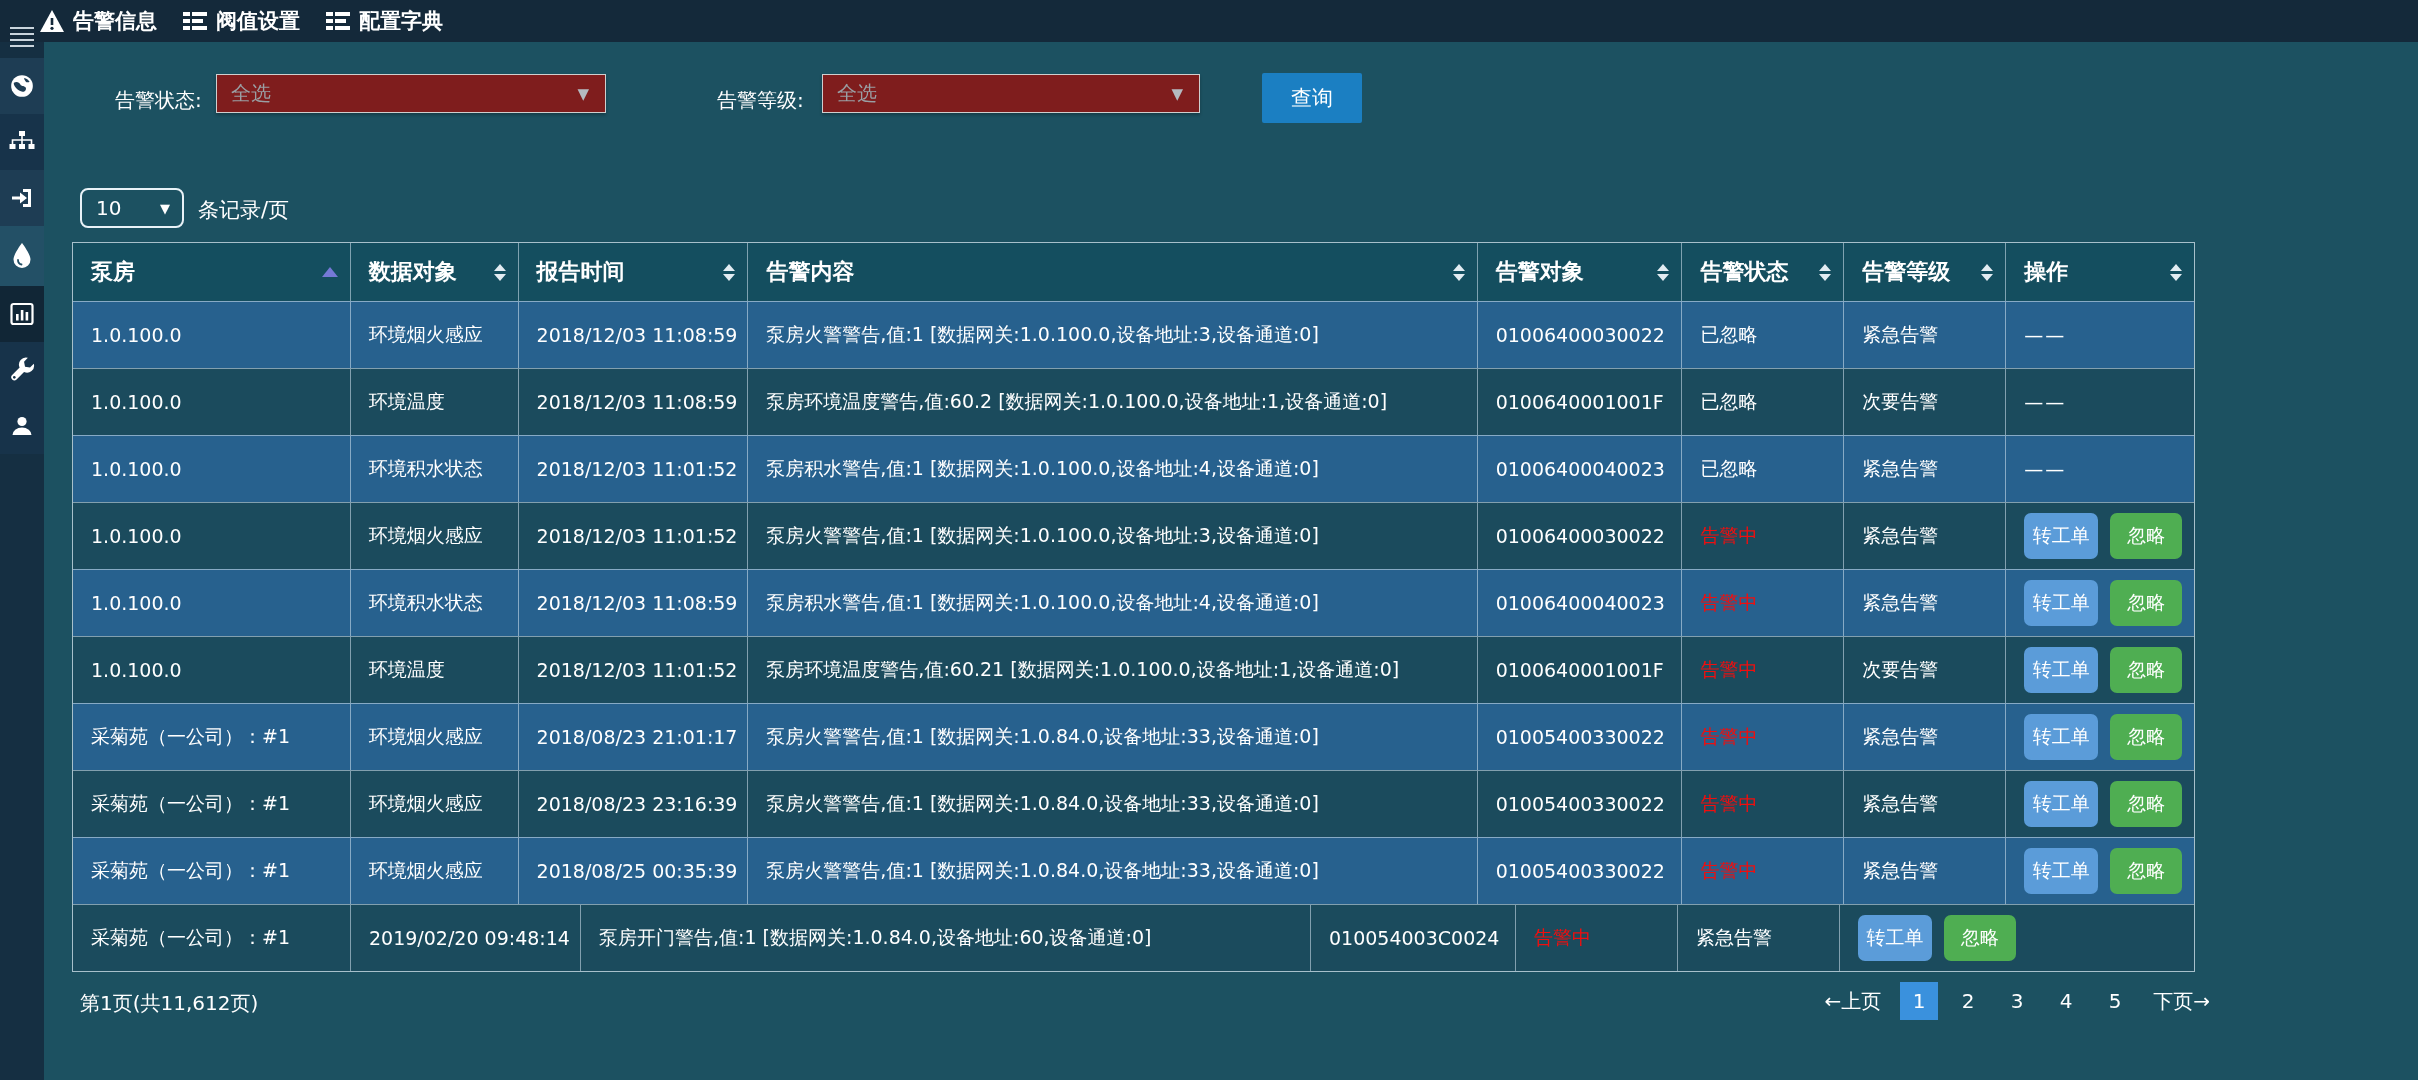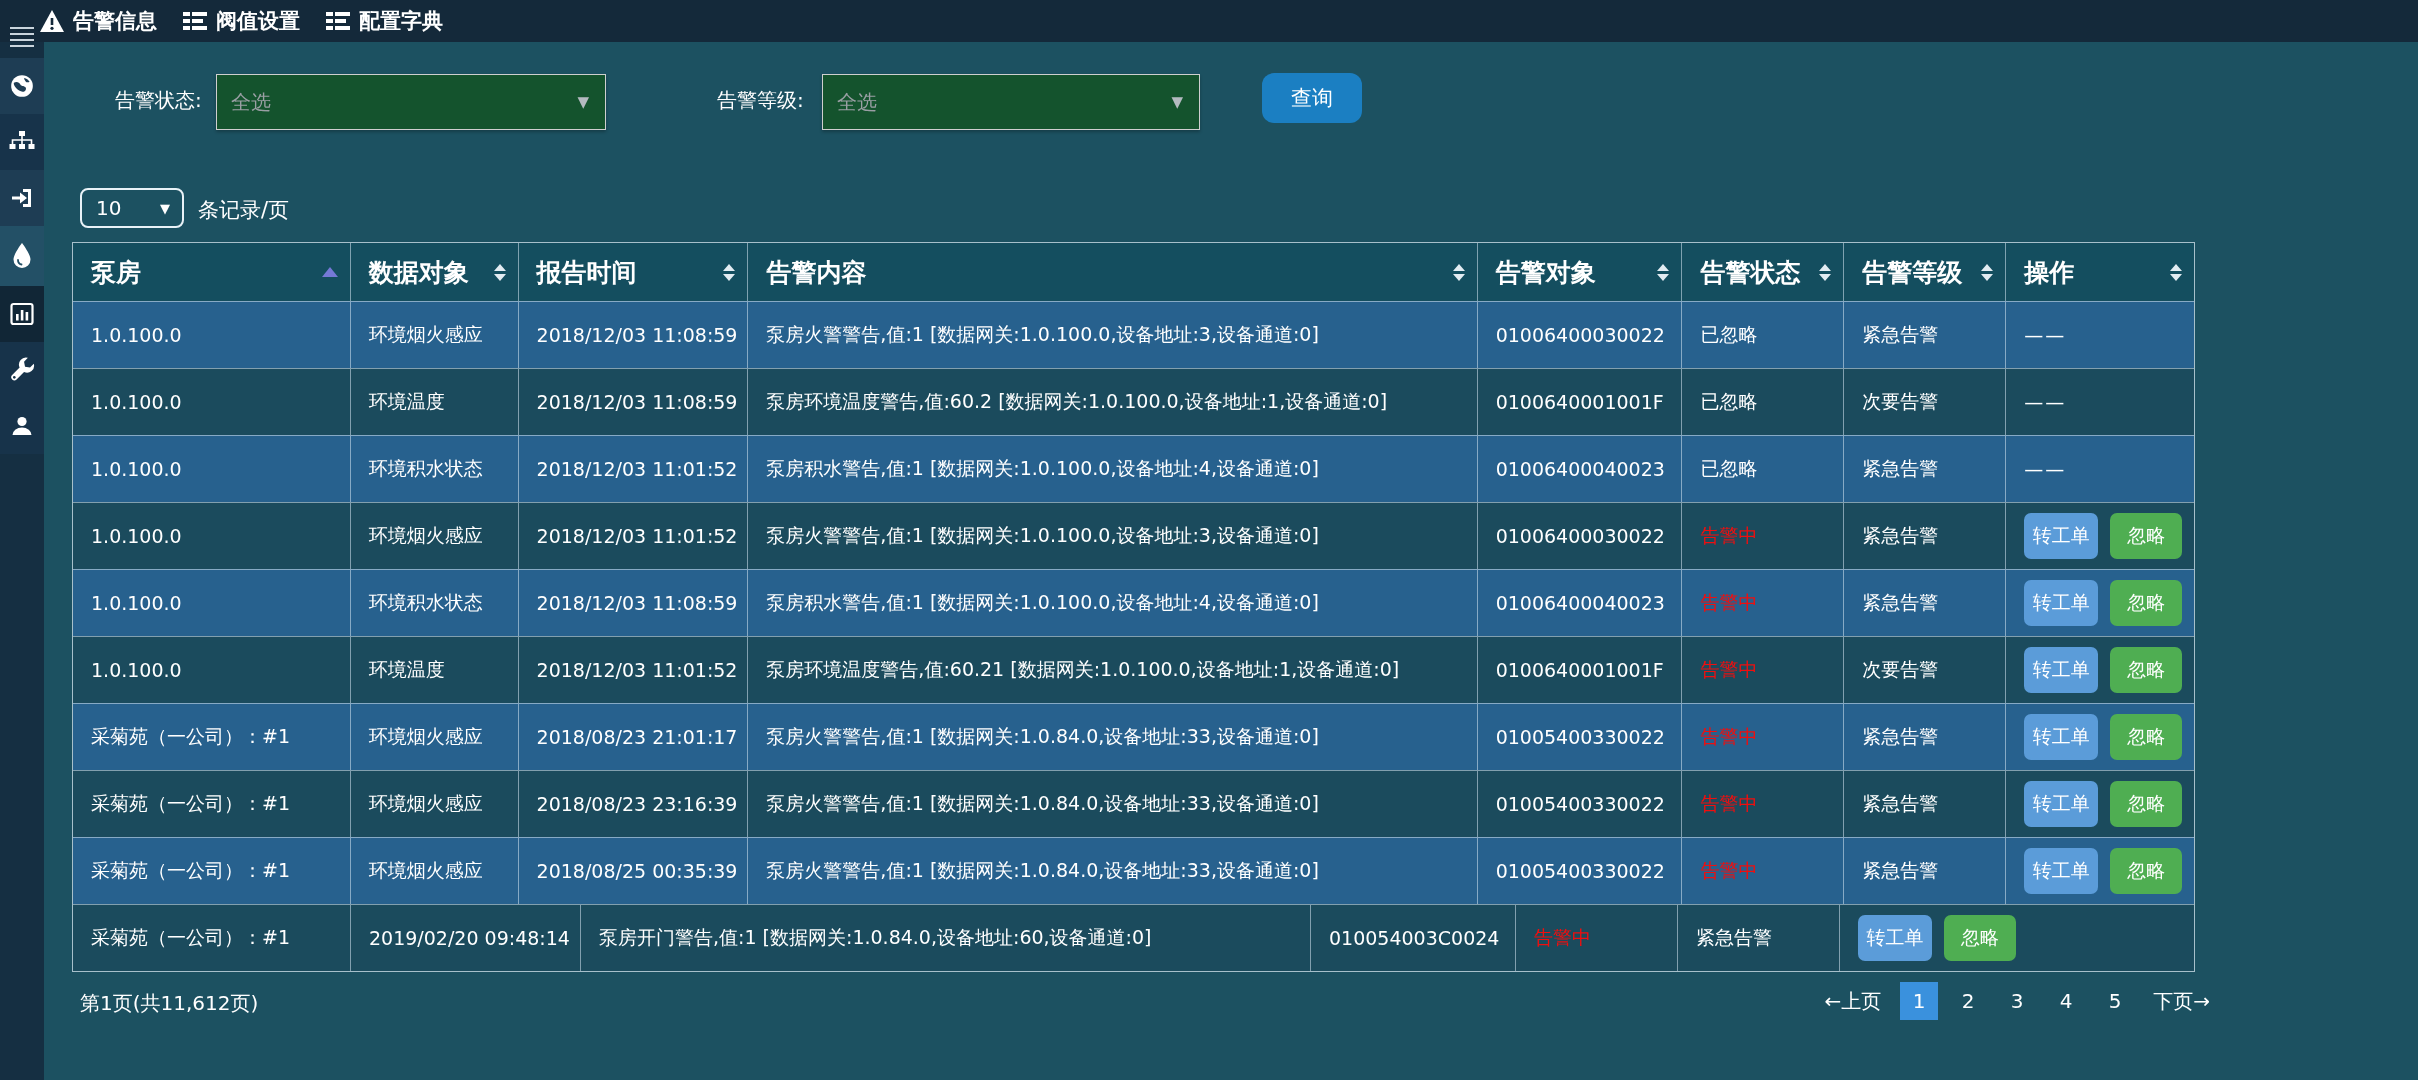--- a/index.html
+++ b/index.html
@@ -28,31 +28,31 @@
   }
   .hamburger { position:absolute; top:22px; left:0; width:44px; height:30px; z-index:4;
     display:flex; flex-direction:column; justify-content:center; gap:4px; align-items:center; cursor:pointer; }
   .hamburger span { display:block; width:24px; height:2px; background:#c9d4dc; }
   .side-item { position:absolute; left:0; width:44px; height:56px; display:flex; align-items:center; justify-content:center; cursor:pointer; }
   .side-item svg { display:block; }
 
   
   .filter-label { position:absolute; font-size:20px; color:#fff; z-index:1; }
   .dropdown {
-    position:absolute; height:56px; background:#14532d; border:1px solid #cfcfcf;
+    position:absolute; height:39px; background:#7f1d1d; border:1px solid #cfcfcf;
     box-shadow:0 2px 3px rgba(0,0,0,.25);
     display:flex; align-items:center; justify-content:space-between;
     padding:0 16px 0 14px; cursor:pointer; z-index:1;
   }
   .dropdown .val { color:#9a9fa4; font-size:20px; }
   .dropdown .caret { color:#b4bac0; font-size:15px; }
   .search-btn {
     position:absolute; left:1262px; top:73px; width:100px; height:50px;
     background:#1b7fc2; border:none; color:#fff; font-size:21px;
-    font-family:inherit; cursor:pointer; border-radius:12px;
+    font-family:inherit; cursor:pointer; border-radius:2px;
   }
 
   
   .pagesize {
     position:absolute; left:80px; top:188px; width:104px; height:40px;
     border:2px solid #e9f2f7; border-radius:8px; background:transparent;
     display:flex; align-items:center; justify-content:space-between;
     padding:0 12px 0 14px; cursor:pointer;
   }
   .pagesize .val { font-size:20px; color:#fff; }
@@ -60,21 +60,21 @@
   .pagesize-label { position:absolute; left:198px; top:196px; font-size:21px; }
 
   
   .table {
     position:absolute; left:72px; top:242px; width:2123px;
     border:1px solid rgba(226,240,248,.7);
   }
   .thead { display:flex; height:58px; background:#144e5f; }
   .hcell {
     display:flex; align-items:center; justify-content:space-between;
-    padding:0 12px 0 18px; font-size:25px; font-weight:bold;
+    padding:0 12px 0 18px; font-size:22px; font-weight:bold;
     border-right:1px solid rgba(215,232,242,.55); cursor:pointer;
   }
   .hcell:last-child { border-right:none; }
   .trow { display:flex; height:67px; border-top:1px solid rgba(215,232,242,.55); }
   .trow.odd  { background:#27618e; }
   .trow.even { background:#1b4b5d; }
   .cell {
     display:flex; align-items:center; padding-left:18px; font-size:19px;
     border-right:1px solid rgba(215,232,242,.55); overflow:hidden; white-space:nowrap;
   }

